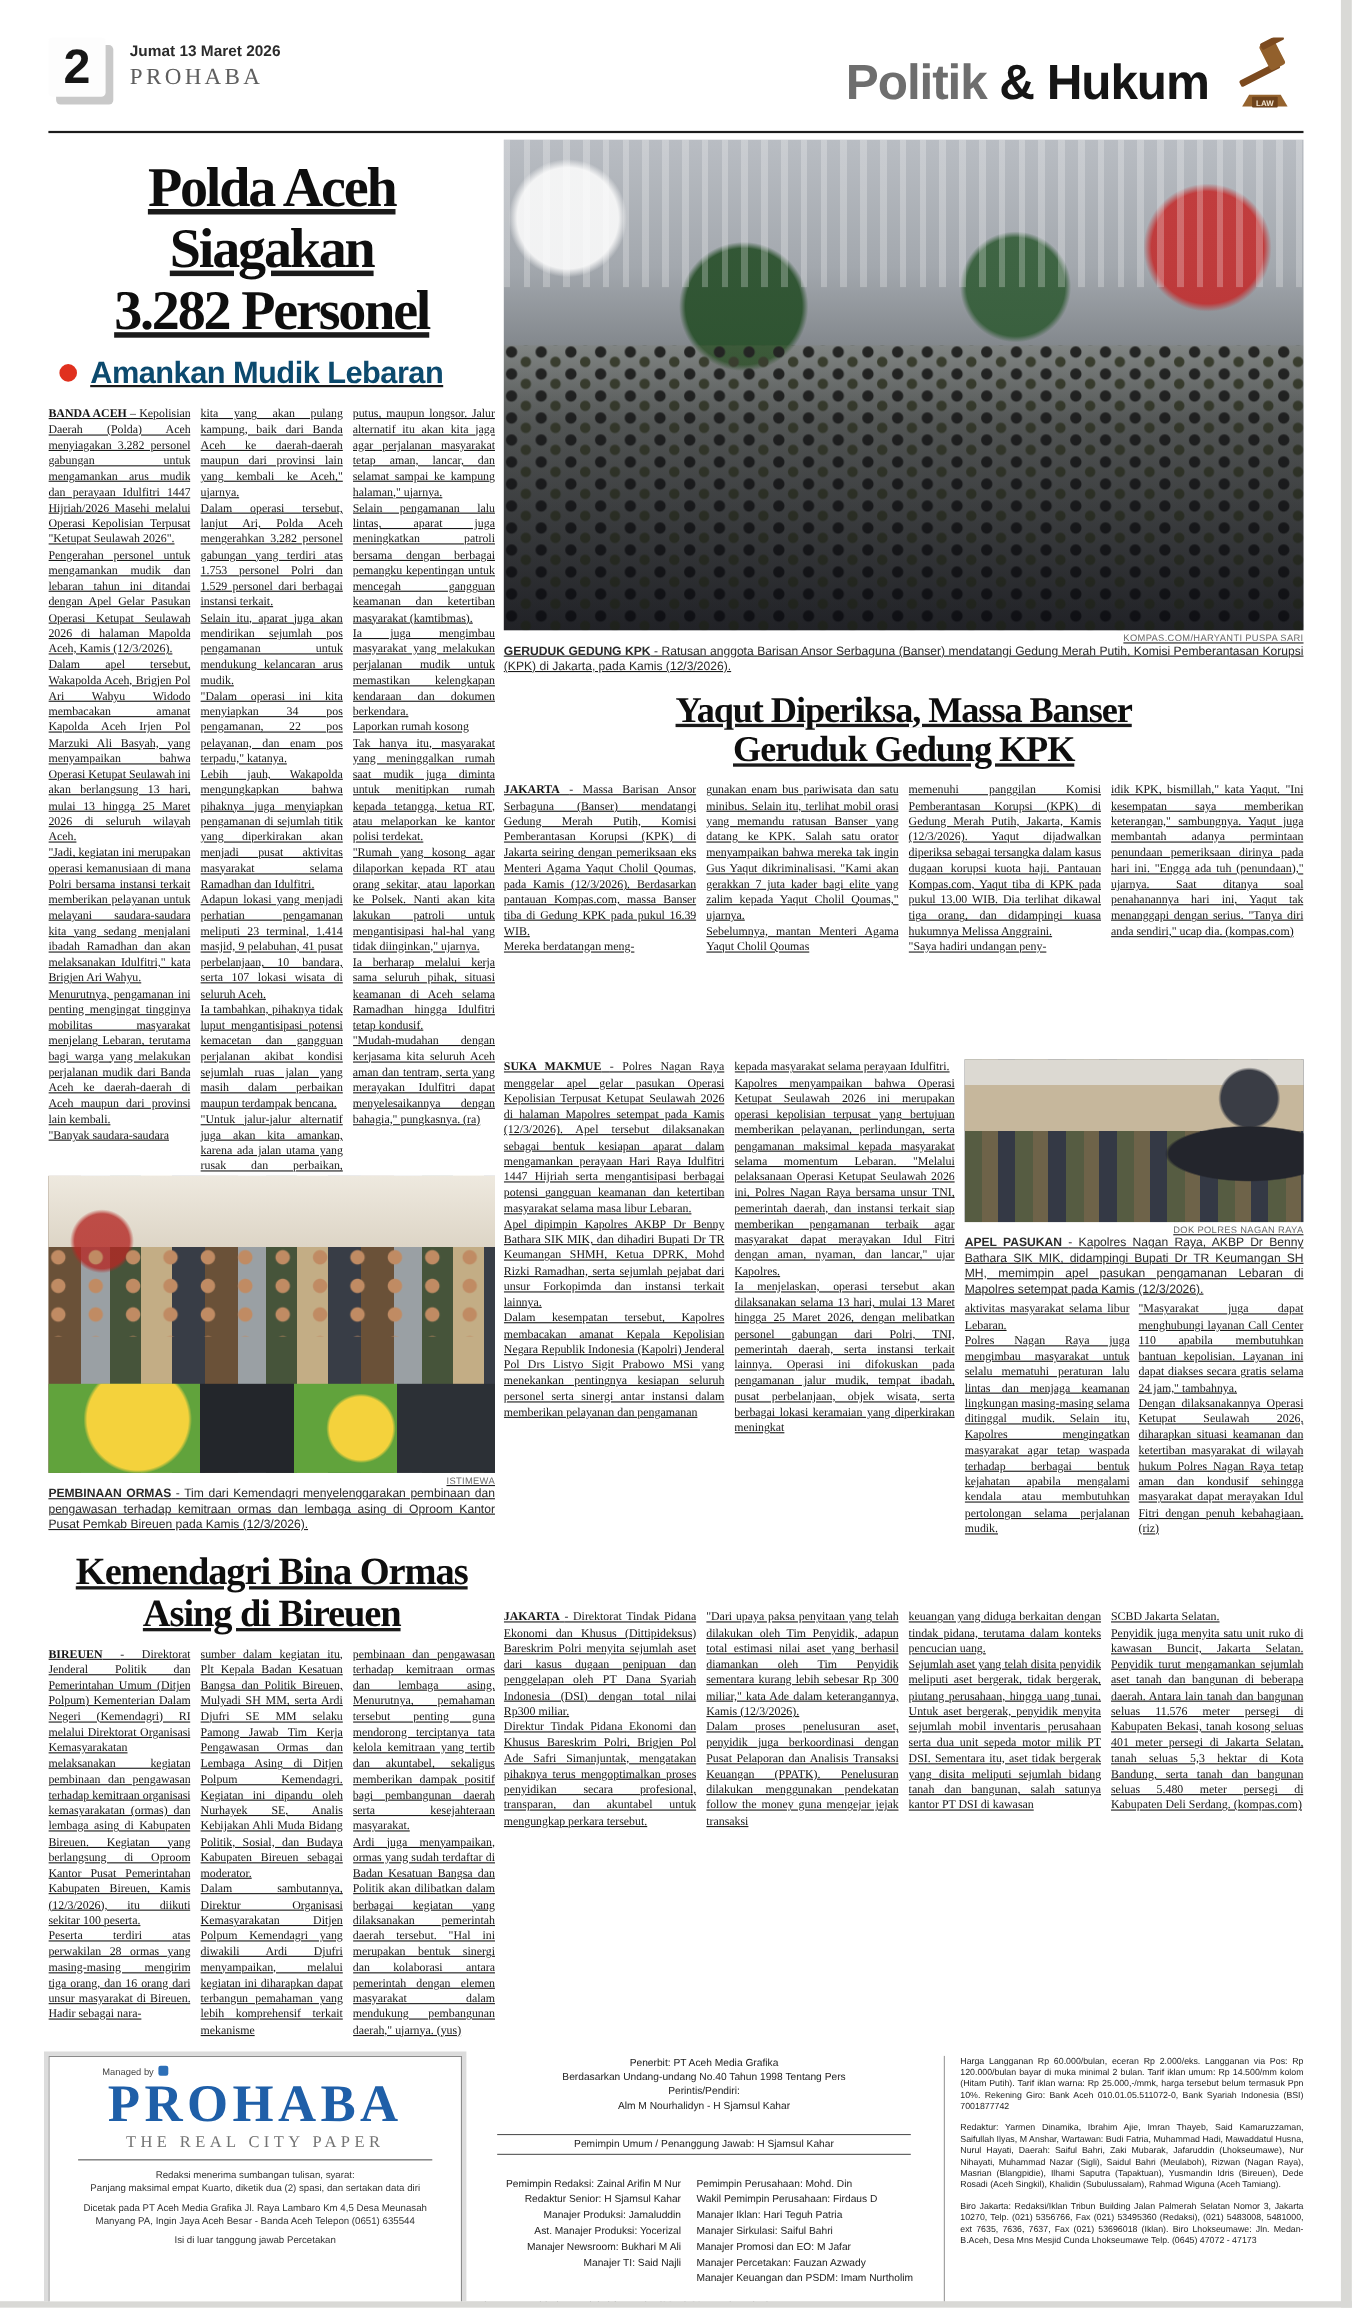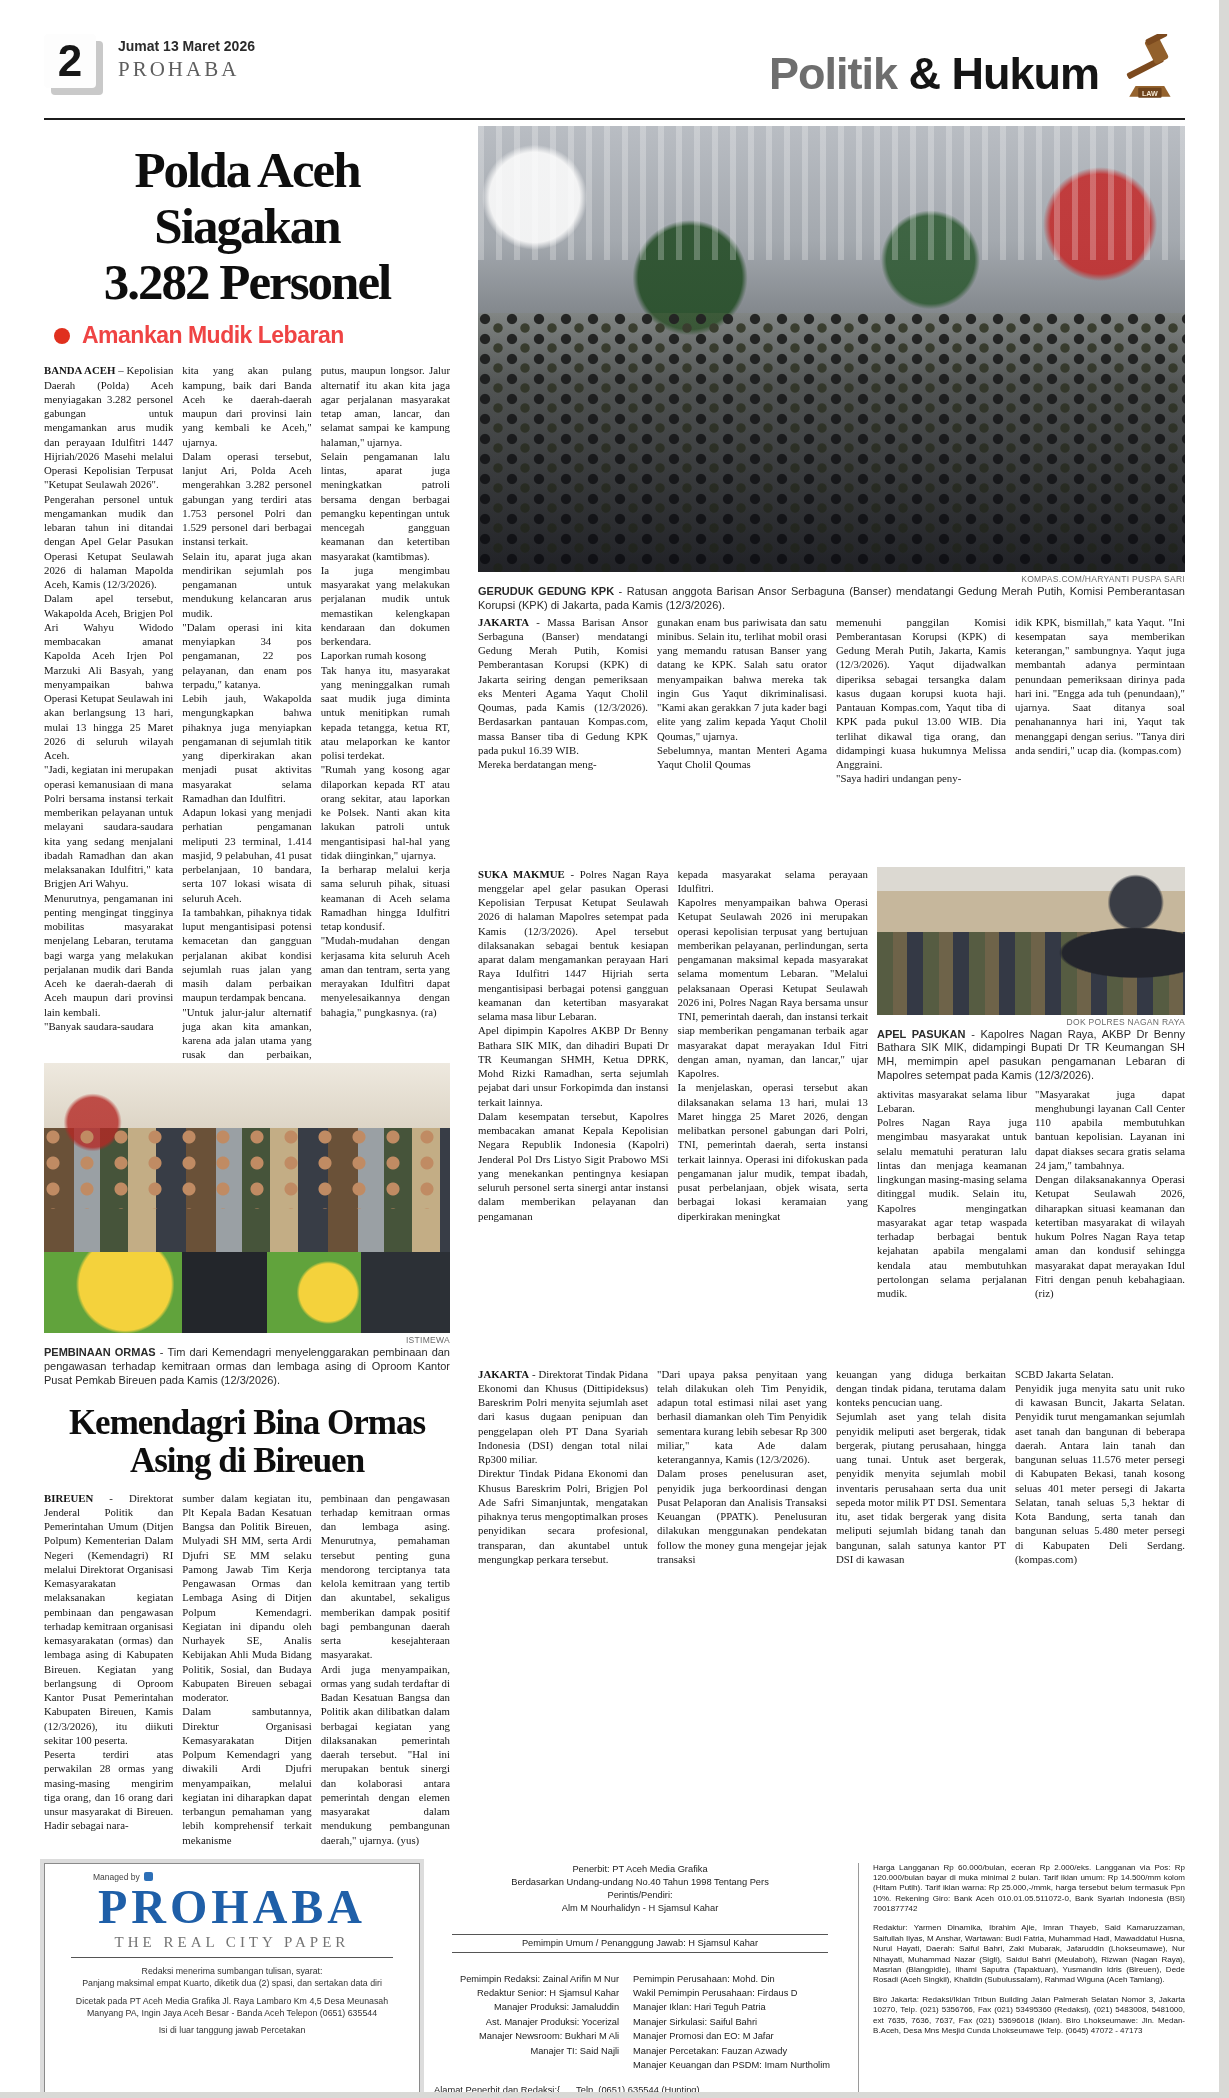--- a/index.html
+++ b/index.html
@@ -16,29 +16,29 @@
            font-family:"Liberation Sans",sans-serif;font-weight:bold;font-size:44px;color:#161616;}
   .hdr-brand{margin-left:22px;margin-top:4px;}
   .hdr-date{font-family:"Liberation Sans",sans-serif;font-weight:bold;font-size:14px;color:#2b2b2b;}
   .hdr-masthead{font-family:"Liberation Serif",serif;font-size:21px;letter-spacing:3px;color:#5e5e5e;margin-top:3px;}
   .hdr-right{margin-left:auto;display:flex;align-items:center;gap:14px;}
   .section-title{font-family:"Liberation Sans",sans-serif;font-weight:bold;font-size:45px;letter-spacing:-1px;margin-top:6px;}
   .section-title .lt{color:#6e6e6e;}
   .section-title .dk{color:#151515;}
   .hdr-rule{border:none;border-top:2.5px solid #1c1c1c;margin:10px 0 0 0;}
   
-  .content{display:flex;gap:28px;margin-top:6px;}
+  .content{display:flex;gap:8px;margin-top:6px;text-decoration:underline;}
   .colL{width:406px;flex:none;}
   .colR{flex:1;min-width:0;}
   
   .main-head{font-size:51px;line-height:1.1;font-weight:bold;letter-spacing:-2px;
              text-align:center;white-space:pre-line;margin:16px 0 12px 0;color:#0e0e0e;}
   .subhead{display:flex;align-items:center;gap:12px;padding-left:10px;margin-bottom:14px;}
   .dot{width:16px;height:16px;border-radius:50%;background:#e0301e;flex:none;}
-  .subhead-txt{font-family:"Liberation Sans",sans-serif;font-weight:bold;font-size:23px;color:#ef4444;letter-spacing:-0.5px;text-align:right;}
+  .subhead-txt{font-family:"Liberation Sans",sans-serif;font-weight:bold;font-size:28px;color:#0c4a6e;letter-spacing:-0.5px;text-align:right;}
   .h2{font-weight:bold;text-align:center;white-space:pre-line;color:#0e0e0e;letter-spacing:-1px;}
   .h2.yaqut{font-size:33px;line-height:1.12;margin:14px 0 10px 0;}
   .h2.polres{font-size:32px;line-height:1.12;margin:16px 0 10px 0;}
   .h2.kemendagri{font-size:35px;line-height:1.1;margin:16px 0 10px 0;}
   .h2.bareskrim{font-size:31px;line-height:1.12;margin:16px auto 10px 0;width:68%;}
   
   .cols{display:flex;gap:9px;}
   .bcol{flex:1;min-width:0;font-size:10.8px;line-height:1.32;text-align:justify;
         white-space:pre-line;overflow:hidden;color:#151515;}
   .cols.a1 .bcol{height:700px;}
@@ -201,20 +201,22 @@
       <div class="photo photo-kpk">
         <div class="win"></div>
         <div class="crowd"></div>
       </div>
       <div class="credit">KOMPAS.COM/HARYANTI PUSPA SARI</div>
       <div class="caption">
         <span class="cl">GERUDUK GEDUNG KPK</span>
         <span>- Ratusan anggota Barisan Ansor Serbaguna (Banser) mendatangi Gedung Merah Putih, Komisi Pemberantasan Korupsi (KPK) di Jakarta, pada Kamis (12/3/2026).</span>
       </div>
 
+      <div class="h2 yaqut">Yaqut Diperiksa, Massa Banser
+Geruduk Gedung KPK</div>
       <div class="cols yq">
         <div class="bcol"><b class="dl">JAKARTA</b> <span>- Massa Barisan Ansor Serbaguna (Banser) mendatangi Gedung Merah Putih, Komisi Pemberantasan Korupsi (KPK) di Jakarta seiring dengan pemeriksaan eks Menteri Agama Yaqut Cholil Qoumas, pada Kamis (12/3/2026). Berdasarkan pantauan Kompas.com, massa Banser tiba di Gedung KPK pada pukul 16.39 WIB.
 Mereka berdatangan meng-</span></div>
         <div class="bcol">gunakan enam bus pariwisata dan satu minibus. Selain itu, terlihat mobil orasi yang memandu ratusan Banser yang datang ke KPK. Salah satu orator menyampaikan bahwa mereka tak ingin Gus Yaqut dikriminalisasi. "Kami akan gerakkan 7 juta kader bagi elite yang zalim kepada Yaqut Cholil Qoumas," ujarnya.
 Sebelumnya, mantan Menteri Agama Yaqut Cholil Qoumas</div>
         <div class="bcol">memenuhi panggilan Komisi Pemberantasan Korupsi (KPK) di Gedung Merah Putih, Jakarta, Kamis (12/3/2026). Yaqut dijadwalkan diperiksa sebagai tersangka dalam kasus dugaan korupsi kuota haji. Pantauan Kompas.com, Yaqut tiba di KPK pada pukul 13.00 WIB. Dia terlihat dikawal tiga orang, dan didampingi kuasa hukumnya Melissa Anggraini.
 "Saya hadiri undangan peny-</div>
         <div class="bcol">idik KPK, bismillah," kata Yaqut. "Ini kesempatan saya memberikan keterangan," sambungnya. Yaqut juga membantah adanya permintaan penundaan pemeriksaan dirinya pada hari ini. "Engga ada tuh (penundaan)," ujarnya. Saat ditanya soal penahanannya hari ini, Yaqut tak menanggapi dengan serius. "Tanya diri anda sendiri," ucap dia. (kompas.com)</div>
       </div>
 

